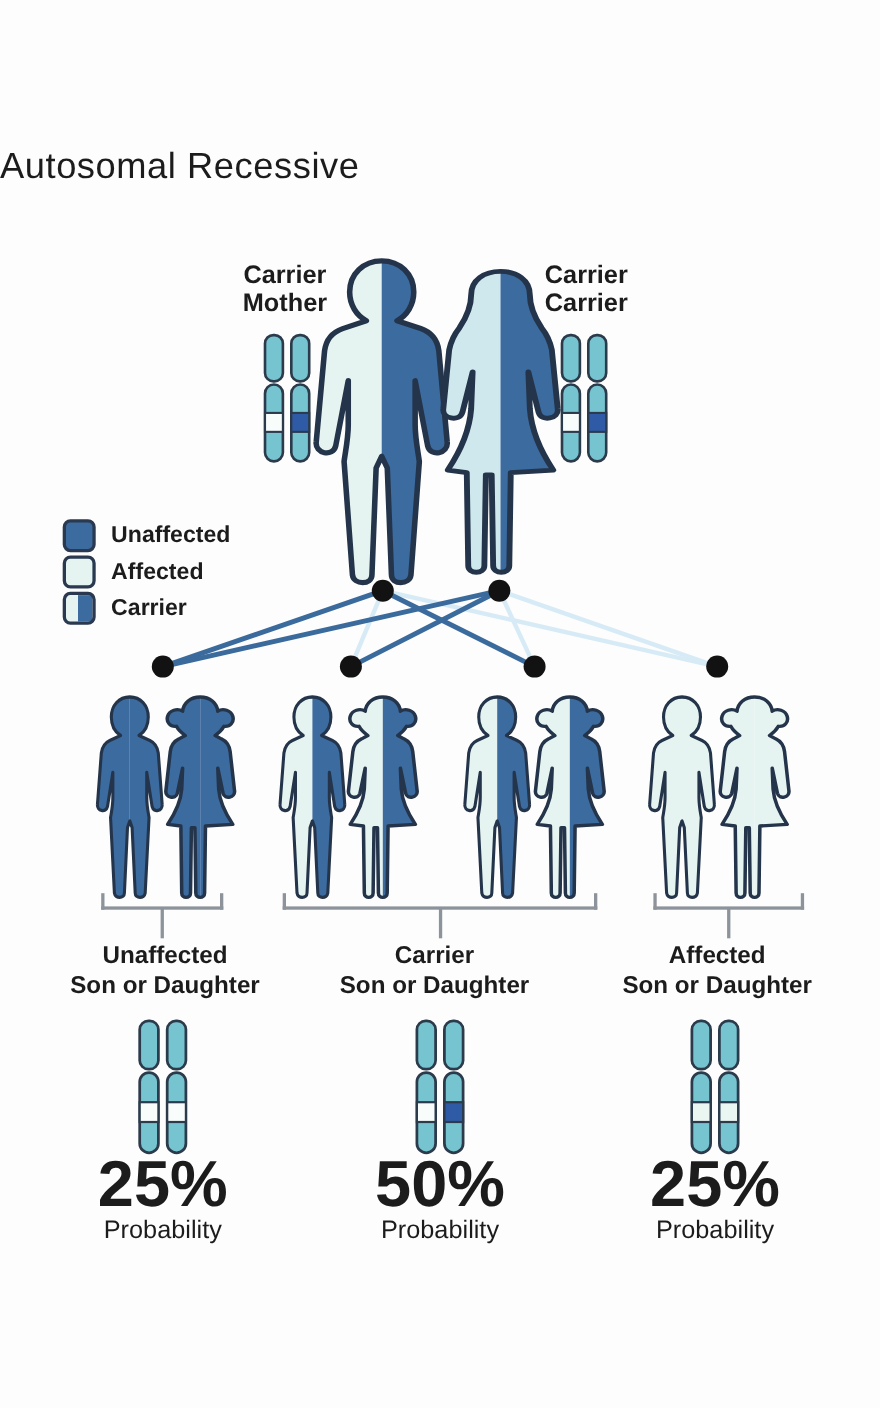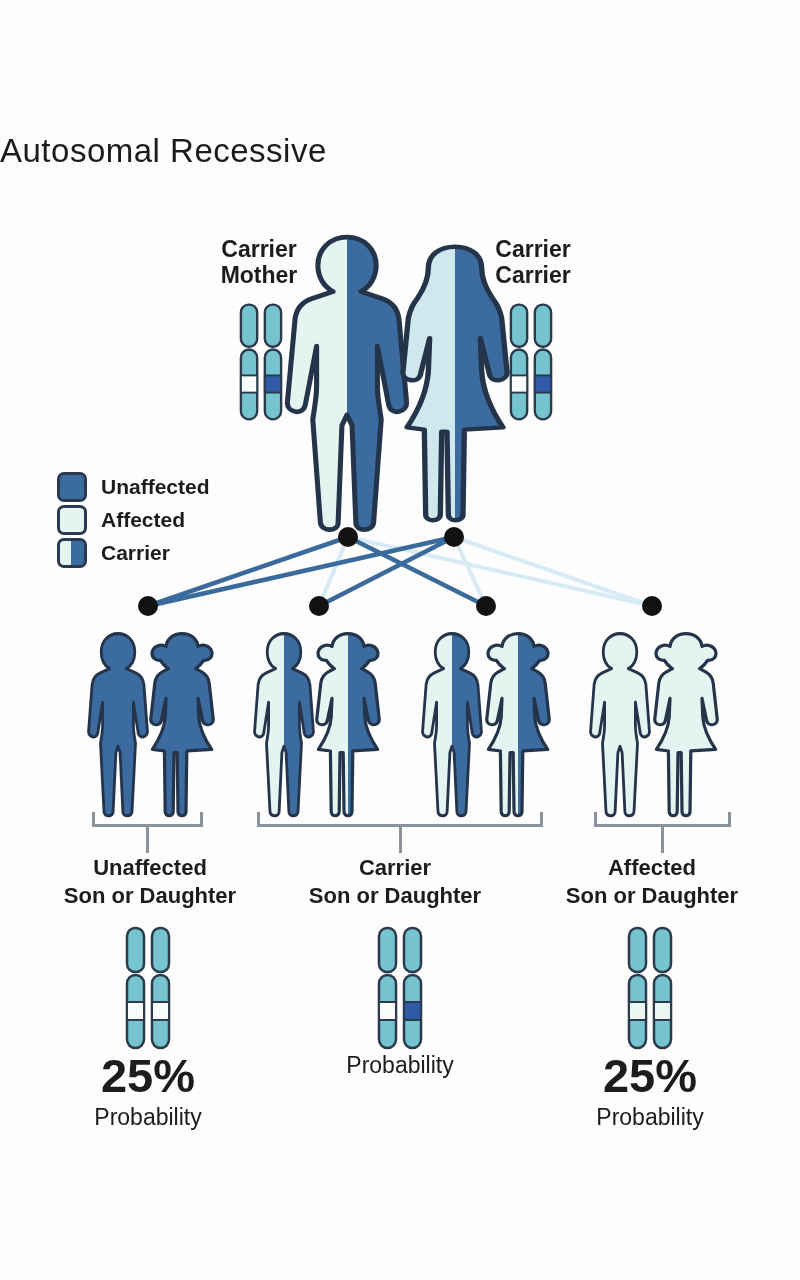--- a/index.html
+++ b/index.html
@@ -45,21 +45,21 @@
   .ln-faint{stroke:var(--line-faint);stroke-width:4;stroke-linecap:round}
   .nd{fill:var(--dot)}
   
   .bracket{position:absolute;top:812px;height:15px;border:3px solid var(--bracket);border-top:none}
   .bracket-stem{position:absolute;top:826px;width:3px;height:27px;background:var(--bracket)}
   
   .outcome-label{top:854px;width:260px;text-align:center;font-size:22px;font-weight:700;line-height:28px}
   .outcome-label span{display:block}
   
   .prob{top:1050px;width:220px;text-align:center}
-  .prob .pct{font-size:47px;font-weight:700;line-height:52px}
+  .prob .pct{font-size:59px;font-weight:700;line-height:52px}
   .prob .cap{font-size:23px;font-weight:400;line-height:30px}
 </style>
 </head>
 <body>
 
 <svg width="0" height="0" style="position:absolute" aria-hidden="true">
   <defs>
     <clipPath id="halfL" clipPathUnits="objectBoundingBox">
         <rect x="0" y="0" width="0.5" height="1"></rect>
       </clipPath>
@@ -218,18 +218,19 @@
   </svg>
 <svg class="chrom" style="left:627px;top:926px;--bandA:var(--band-affected);--bandB:var(--band-affected)" width="46" height="124">
     <use href="#sym-chrom" width="100%" height="100%"></use>
   </svg>
 
 <div class="abs prob" style="left:38px">
   <div class="pct">25%</div>
   <div class="cap">Probability</div>
 </div>
 <div class="abs prob" style="left:290px">
+  <div class="pct">50%</div>
   <div class="cap">Probability</div>
 </div>
 <div class="abs prob" style="left:540px">
   <div class="pct">25%</div>
   <div class="cap">Probability</div>
 </div>
 
 </body></html>

